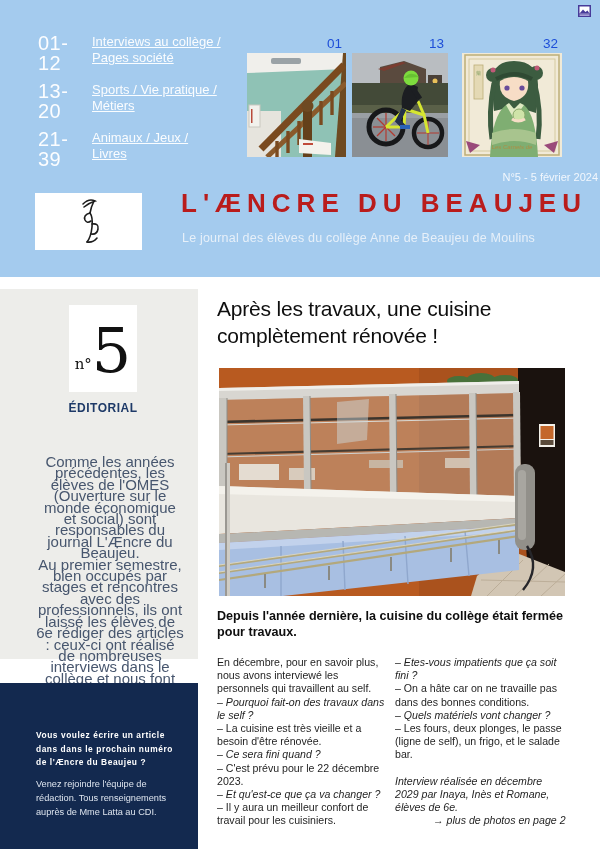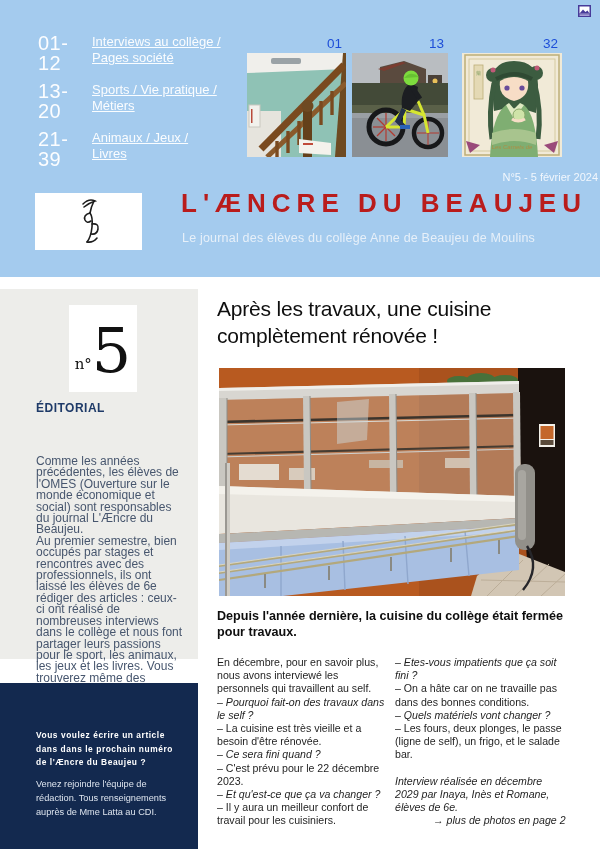--- a/index.html
+++ b/index.html
@@ -41,24 +41,24 @@
   .masthead-sub {
     position:absolute; left:182px; top:231px; width:400px;
     font-size:12.5px; color:#e7f0f9; letter-spacing:0.2px;
   }
   
   .sb-gray { position:absolute; left:0; top:289px; width:198px; height:370px; background:#ededea; }
   .issue-box { position:absolute; left:69px; top:305px; width:68px; height:87px; background:#ffffff;
                display:flex; align-items:flex-end; justify-content:center; padding-bottom:14px; }
   .issue-prefix { font-family:"DejaVu Serif", serif; font-size:15px; color:#111; line-height:1; padding-bottom:6px; }
   .issue-num { font-family:"DejaVu Serif", serif; font-size:62px; color:#111; line-height:0.85; }
-  .ed-label { position:absolute; left:36px; top:401px; width:134px; 
+  .ed-label { position:absolute; left:36px; top:401px; width:134px; text-align:center;
               font-size:12px; font-weight:bold; letter-spacing:0.5px; color:#1e3a68; }
   .ed-text { position:absolute; left:36px; top:456px; width:148px;
-             font-size:12px; line-height:11.4px; color:#47566e; }
+             font-size:15px; line-height:11.4px; color:#47566e;text-align:center; }
   .ed-text p { margin:0; }
   .sb-navy { position:absolute; left:0; top:683px; width:198px; height:166px; background:#13294f; }
   .navy-bold { position:absolute; left:36px; top:729px; width:142px;
                font-size:8.4px; font-weight:bold; letter-spacing:0.55px;
                line-height:13.5px; color:#ffffff; }
   .navy-body { position:absolute; left:36px; top:777px; width:142px;
                font-size:9.2px; line-height:14px; color:#dde4ee; }
   
   .art-title { position:absolute; left:217px; top:296px; width:340px;
                font-size:21px; font-weight:normal; line-height:26.5px; color:#0e0e0e; letter-spacing:-0.2px; }

